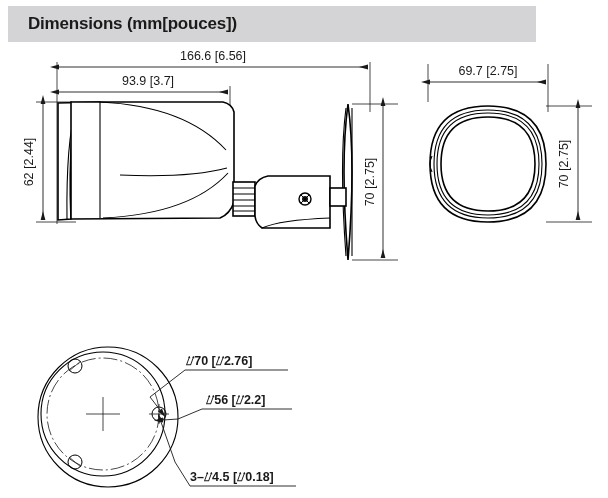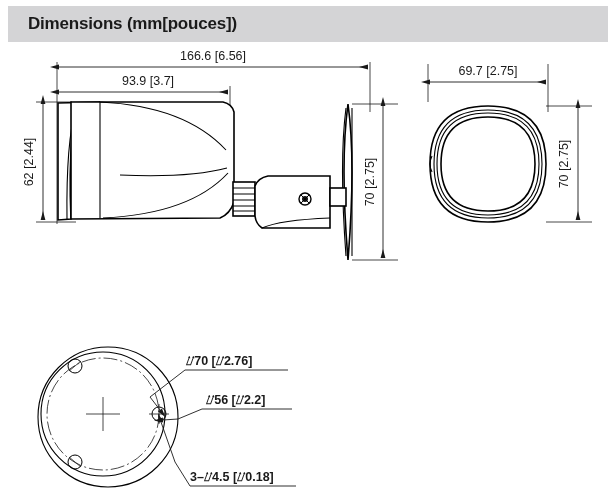--- a/index.html
+++ b/index.html
@@ -8,21 +8,21 @@
     background:#ffffff;
     font-family:"Liberation Sans", sans-serif;
     overflow:hidden;
   }
   #page{position:relative;width:608px;height:498px;background:#fff;}
 
   
   .header-bar{
     position:absolute;
     left:8px;top:6px;
-    width:600px;height:36px;
+    width:528px;height:36px;
     background:#d4d4d6;
     display:flex;align-items:center;
   }
   .header-title{
     margin-left:20px;
     font-size:17px;
     font-weight:bold;
     color:#1a1a1a;
     letter-spacing:-0.2px;
     white-space:nowrap;

